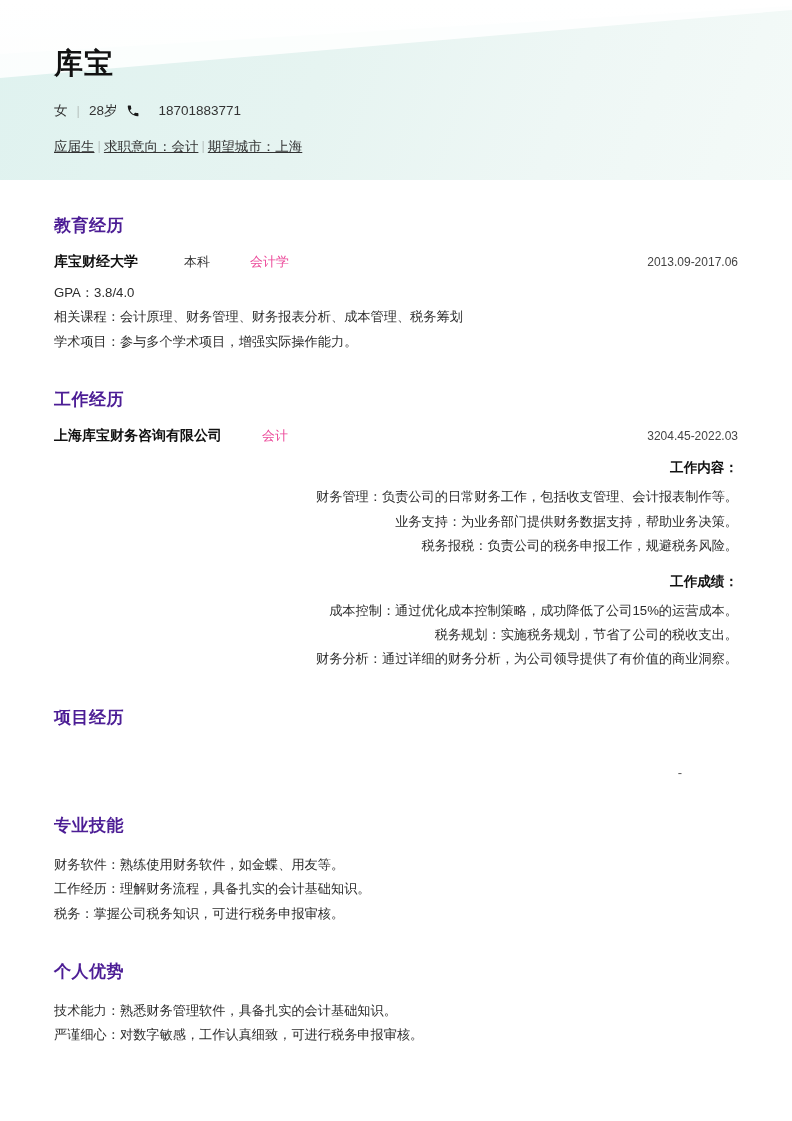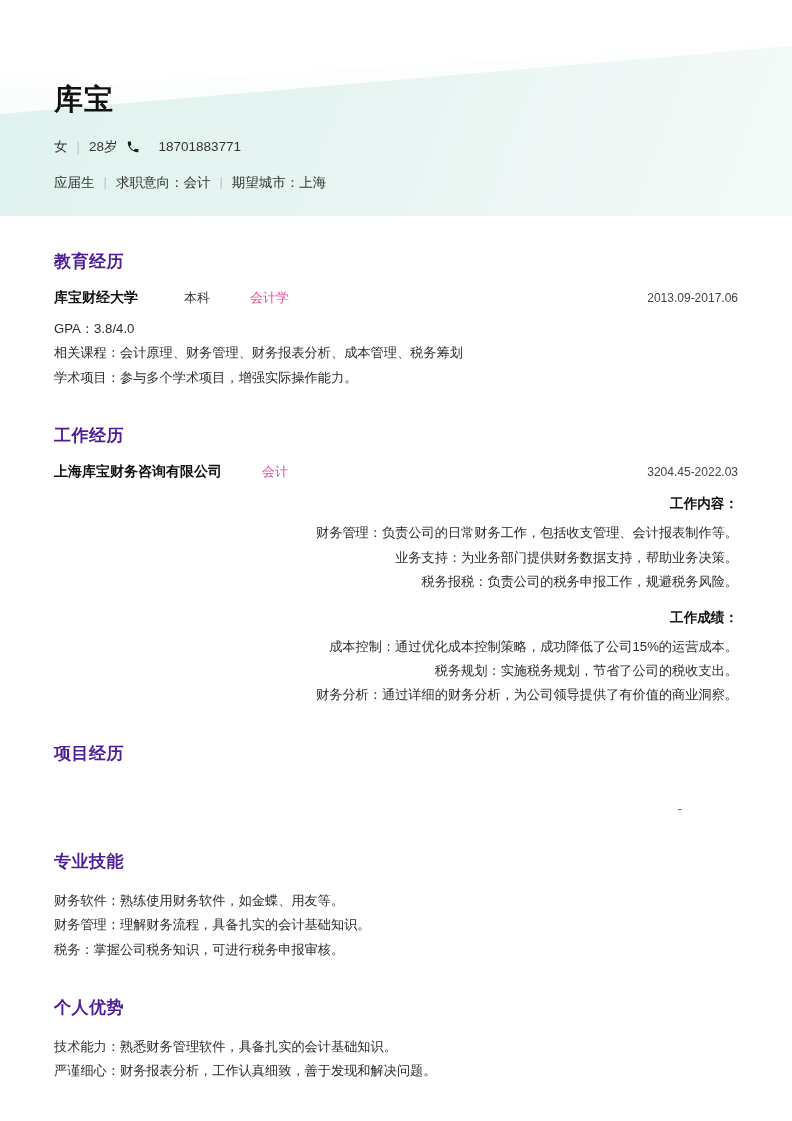--- a/index.html
+++ b/index.html
@@ -15,21 +15,20 @@
     position: relative;
     overflow: hidden;
   }
 
   
   .header {
     position: relative;
     height: 180px;
     overflow: hidden;
     background: #ffffff;
-    margin-top: 36px;
   }
   .header .band-a {
     position: absolute;
     top: 0; left: 0; right: 0;
     height: 196px;
     background: linear-gradient(110deg, #dff2ef 0%, #e6f4f1 40%, #eef7f5 70%, #f4faf8 100%);
     clip-path: polygon(0 0, 100% 0, 100% 100%, 0 100%);
   }
   .header .band-b {
     position: absolute;
@@ -74,21 +73,22 @@
     display: inline-flex;
     align-items: center;
     gap: 18px;
   }
   .phone-icon svg { display: block; }
   .meta-line2 {
     font-size: 13.5px;
     color: #333333;
     display: flex;
     align-items: flex-start;
-    gap: 9px;
+    gap: 3px;
+    text-decoration: underline;
   }
 
   
   .content {
     padding: 0 54px;
   }
   .section {
     margin-top: 34px;
   }
   .section-title {
@@ -222,23 +222,23 @@
   </div>
 
   <div class="section">
     <h2 class="section-title">项目经历</h2>
     <div class="dash-mark">-</div>
   </div>
 
   <div class="section">
     <h2 class="section-title">专业技能</h2>
     <div class="detail-line">财务软件：熟练使用财务软件，如金蝶、用友等。</div>
-    <div class="detail-line">财务管理：理解财务流程，具备扎实的会计基础知识。</div>
+    <div class="detail-line">工作经历：理解财务流程，具备扎实的会计基础知识。</div>
     <div class="detail-line">税务：掌握公司税务知识，可进行税务申报审核。</div>
   </div>
 
   <div class="section">
     <h2 class="section-title">个人优势</h2>
     <div class="detail-line">技术能力：熟悉财务管理软件，具备扎实的会计基础知识。</div>
-    <div class="detail-line">严谨细心：财务报表分析，工作认真细致，善于发现和解决问题。</div>
+    <div class="detail-line">严谨细心：对数字敏感，工作认真细致，可进行税务申报审核。</div>
   </div>
 
 </div>
 
 </body></html>

